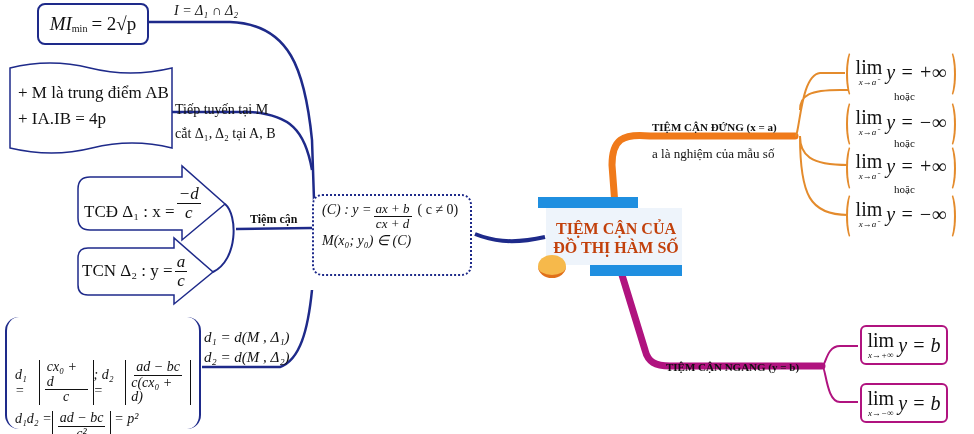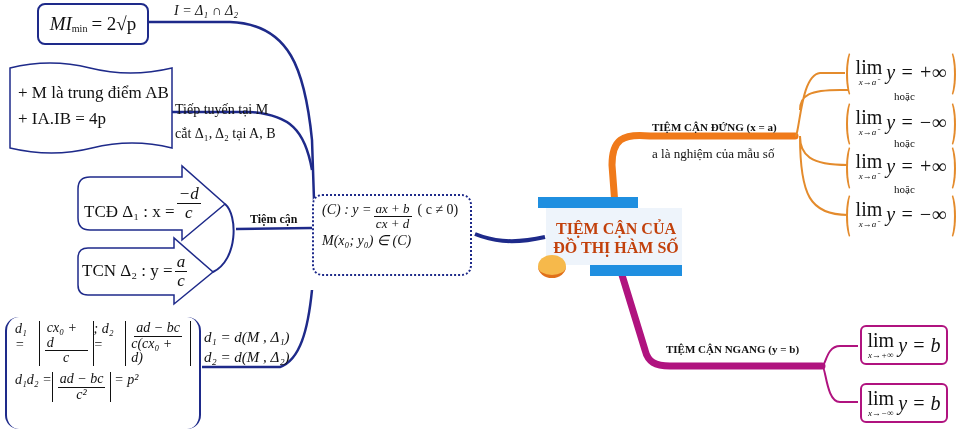--- a/index.html
+++ b/index.html
@@ -87,21 +87,21 @@
     <span class="frac mi" style="font-size:13px;">
         <span class="num">ax + b</span>
         <span>cx + d</span>
       </span>
     <span style="margin-left:4px;">( c ≠ 0)</span>
   </div>
   <div class="mi" style="margin-top:2px;">M(x₀; y₀) ∈ (C)</div>
 </div>
 
 <div class="abs math" style="left:5px;top:317px;width:196px;height:112px;border-left:2px solid #1e2a8a;border-right:2px solid #1e2a8a;border-radius:14px;font-size:14px;padding:4px 8px;box-sizing:border-box;">
-  <div style="display:flex;align-items:flex-start;" class="mi">
+  <div style="display:flex;align-items:center;margin-top:39px;" class="mi">
     <span>d₁ =</span>
     <span class="abs-bar">
         <span class="frac">
           <span class="num">cx₀ + d</span>
           <span>c</span>
         </span>
       </span>
     <span>; d₂ =</span>
     <span class="abs-bar">
         <span class="frac">
@@ -173,21 +173,21 @@
 <div class="lim-box math" style="left:846px;top:192px;width:110px;">
   <span class="paren-l"></span>
     <span class="paren-r"></span>
   <span class="lim">
       <span class="lw">lim</span>
       <span class="ls">x→a⁻</span>
     </span>
   <span class="mi" style="margin-left:4px;">y = −∞</span>
 </div>
 
-<div class="abs lbl-bold" style="left:666px;top:343px;font-size:11px;">TIỆM CẬN NGANG (y = b)</div>
+<div class="abs lbl-bold" style="left:666px;top:361px;font-size:11px;">TIỆM CẬN NGANG (y = b)</div>
 <div class="lim-box math" style="left:860px;top:325px;width:88px;height:40px;border:2px solid #b0137f;border-radius:6px;box-sizing:border-box;">
   <span class="lim">
       <span class="lw">lim</span>
       <span class="ls">x→+∞</span>
     </span>
   <span class="mi" style="margin-left:4px;">y = b</span>
 </div>
 <div class="lim-box math" style="left:860px;top:383px;width:88px;height:40px;border:2px solid #b0137f;border-radius:6px;box-sizing:border-box;">
   <span class="lim">
       <span class="lw">lim</span>

